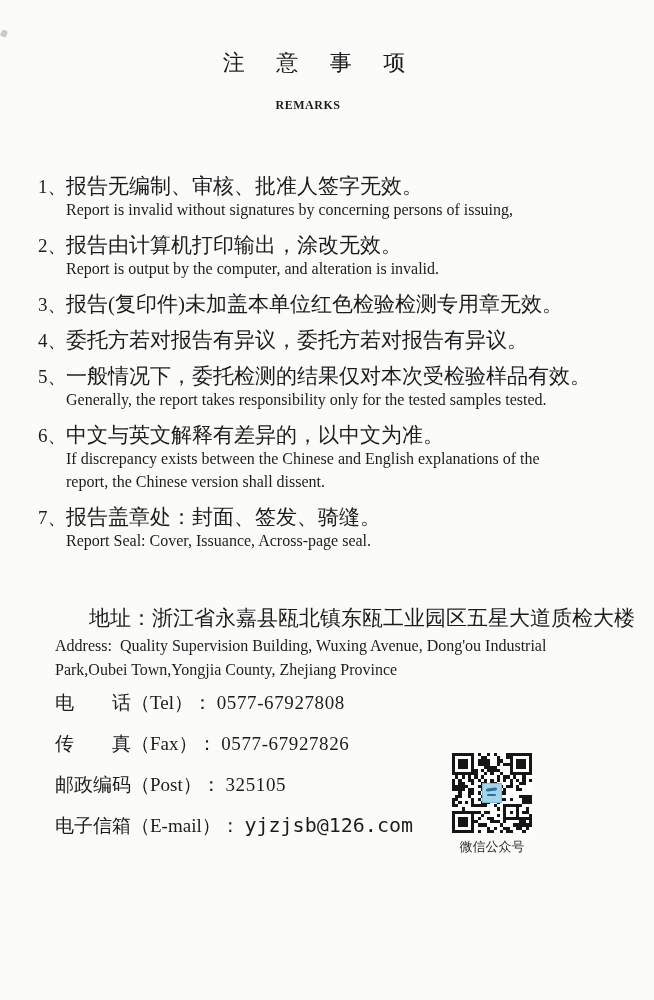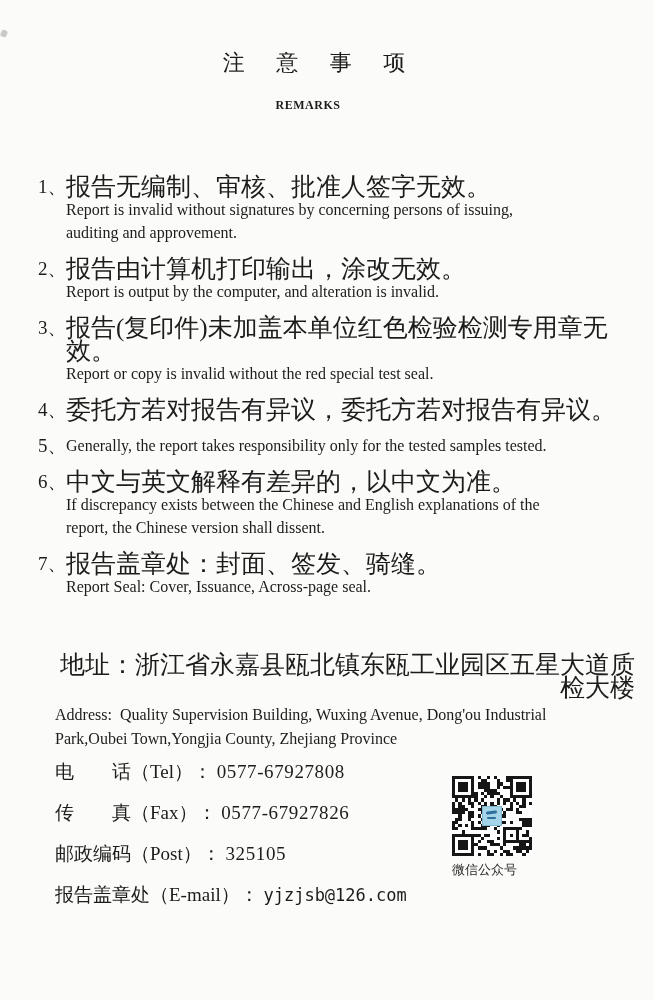--- a/index.html
+++ b/index.html
@@ -22,30 +22,30 @@
     font-size:22px;line-height:28px;font-weight:400;
     word-spacing:26px;white-space:pre;padding-left:12px;
   }
   .title-en{
     margin-top:15px;text-align:center;
     font-size:12px;line-height:26px;font-weight:700;letter-spacing:.5px;
   }
   .remarks{margin-top:57px;}
   .remark{position:relative;padding-left:66px;margin-bottom:13px;}
   .remark .num{position:absolute;left:38px;top:0;font-size:19px;line-height:23px;}
-  .cn{font-size:25px;line-height:23px;white-space:pre-wrap;}
+  .cn{font-size:21px;line-height:23px;white-space:pre-wrap;}
   .en{font-size:16px;line-height:23px;white-space:pre-wrap;}
   .address{margin:55px 0 0 55px;width:580px;}
   .address .cn{margin-bottom:4px;text-align:right;}
   .address .en{line-height:24px;}
   .contacts{margin:9px 0 0 55px;}
   .contact-line{font-size:19px;line-height:23px;margin-bottom:18px;white-space:pre;}
   .contact-value{letter-spacing:.6px;margin-top:15px;}
-  .contact-value.mono{font-family:"DejaVu Sans Mono","Liberation Mono",monospace;font-size:17px;letter-spacing:0;}
-  .qr-block{position:absolute;left:452px;top:776px;width:80px;}
+  .contact-value.mono{font-family:"DejaVu Sans Mono","Liberation Mono",monospace;font-size:20px;letter-spacing:0;}
+  .qr-block{position:absolute;left:452px;top:753px;width:80px;text-align:center;}
   .qr{
     position:relative;width:80px;height:80px;background:#ffffff;
     display:grid;grid-template-columns:repeat(25,1fr);grid-auto-rows:1fr;
   }
   .qr .m{background:transparent;}
   .qr .m.d{background:#161616;}
   .qr-logo{
     position:absolute;left:30px;top:30px;width:20px;height:20px;
     background:#a5d4e8;border:1px solid #7eb9d4;box-sizing:border-box;
   }
@@ -68,38 +68,37 @@
   <div class="header">
     <div class="title-cn">注 意 事 项</div>
     <div class="title-en">REMARKS</div>
   </div>
 
   <div class="remarks">
       <div class="remark">
         <span class="num">1、</span>
         <div class="cn">报告无编制、审核、批准人签字无效。</div>
         <div class="en">Report is invalid without signatures by concerning persons of issuing,</div>
-        <div class="en">auditing and approvement.</div>
       </div>
       <div class="remark">
         <span class="num">2、</span>
         <div class="cn">报告由计算机打印输出，涂改无效。</div>
         <div class="en">Report is output by the computer, and alteration is invalid.</div>
       </div>
       <div class="remark">
         <span class="num">3、</span>
         <div class="cn">报告(复印件)未加盖本单位红色检验检测专用章无效。</div>
-        <div class="en">Report or copy is invalid without the red special test seal.</div>
       </div>
       <div class="remark">
         <span class="num">4、</span>
         <div class="cn">委托方若对报告有异议，委托方若对报告有异议。</div>
       </div>
       <div class="remark">
         <span class="num">5、</span>
+        <div class="cn">一般情况下，委托检测的结果仅对本次受检验样品有效。</div>
         <div class="en">Generally, the report takes responsibility only for the tested samples tested.</div>
       </div>
       <div class="remark">
         <span class="num">6、</span>
         <div class="cn">中文与英文解释有差异的，以中文为准。</div>
         <div class="en">If discrepancy exists between the Chinese and English explanations of the</div>
         <div class="en">report, the Chinese version shall dissent.</div>
       </div>
       <div class="remark">
         <span class="num">7、</span>
@@ -113,21 +112,21 @@
     <div>
         <div class="en">Address:  Quality Supervision Building, Wuxing Avenue, Dong'ou Industrial</div>
         <div class="en">Park,Oubei Town,Yongjia County, Zhejiang Province</div>
       </div>
   </div>
 
   <div class="contacts">
       <div class="contact-line"><span class="contact-label">电　　话（Tel）： </span><span class="contact-value">0577-67927808</span></div>
       <div class="contact-line"><span class="contact-label">传　　真（Fax）： </span><span class="contact-value">0577-67927826</span></div>
       <div class="contact-line"><span class="contact-label">邮政编码（Post）： </span><span class="contact-value">325105</span></div>
-      <div class="contact-line"><span class="contact-label">报告盖章处（E-mail）： </span><span class="contact-value mono">yjzjsb@126.com</span></div>
+      <div class="contact-line"><span class="contact-label">电子信箱（E-mail）： </span><span class="contact-value mono">yjzjsb@126.com</span></div>
     </div>
 
   <div class="qr-block">
     <div class="qr">
 
     <div class="m d"></div>
         <div class="m d"></div>
         <div class="m d"></div>
         <div class="m d"></div>
         <div class="m d"></div>

